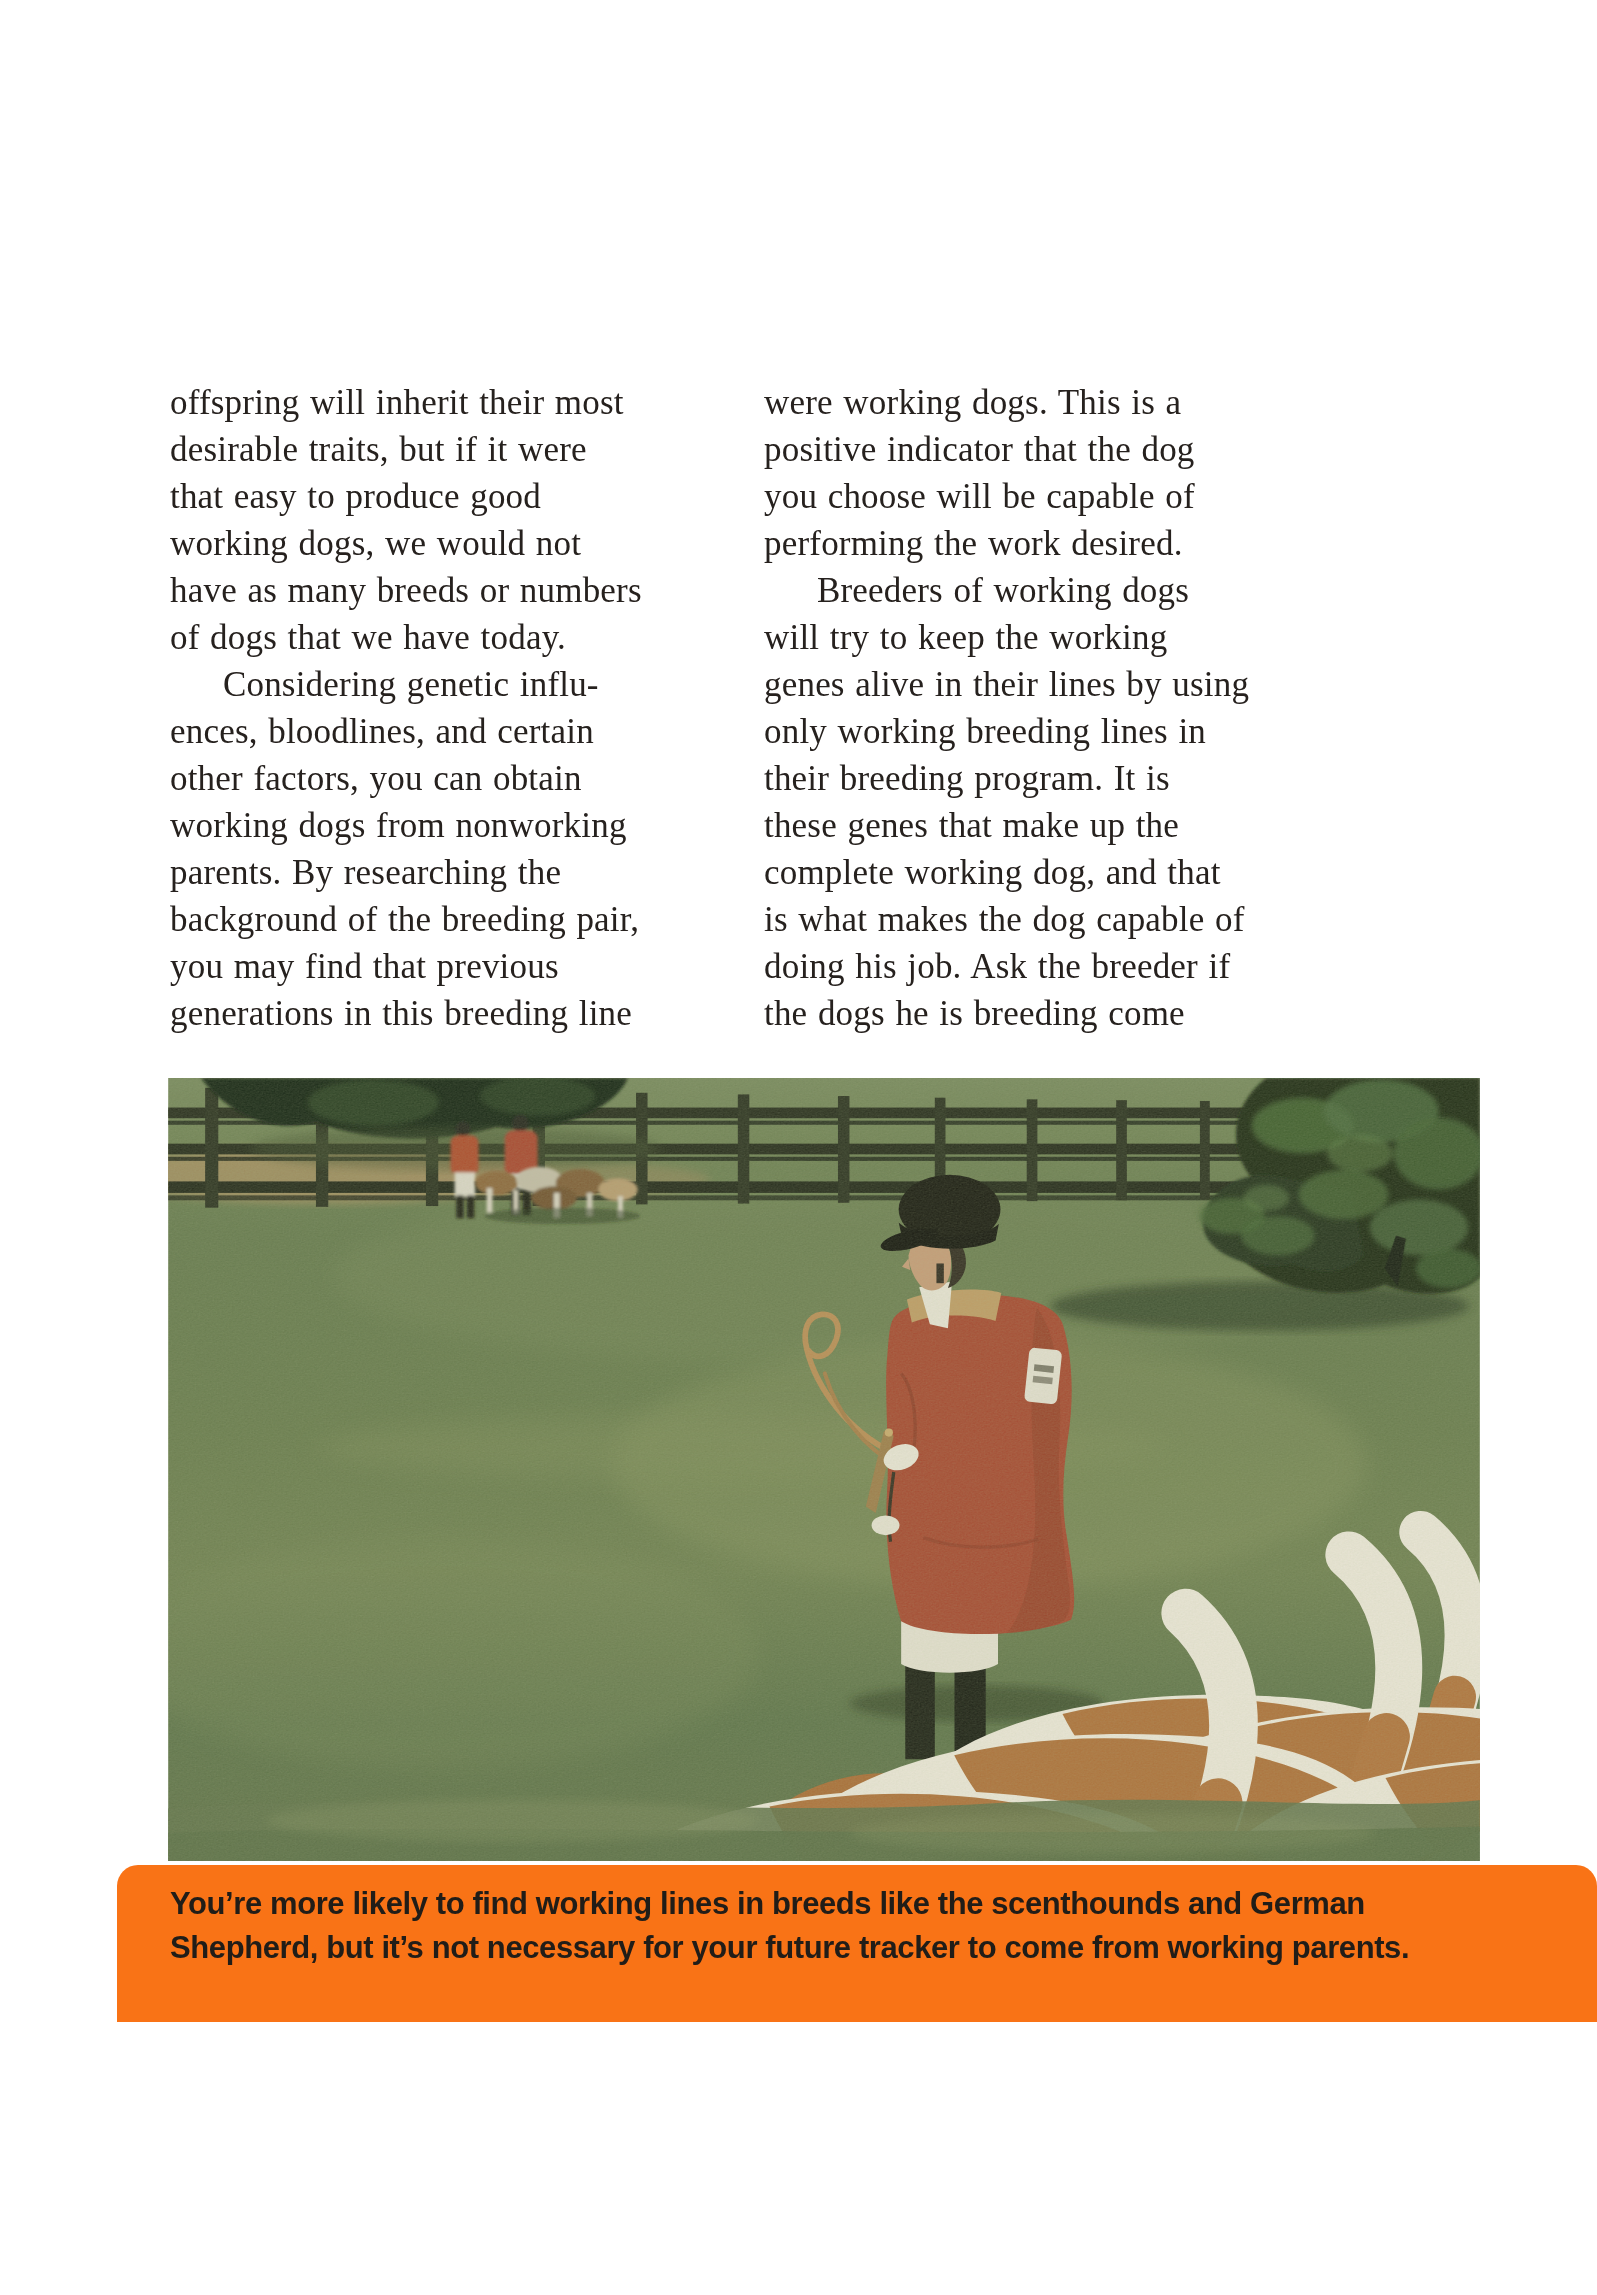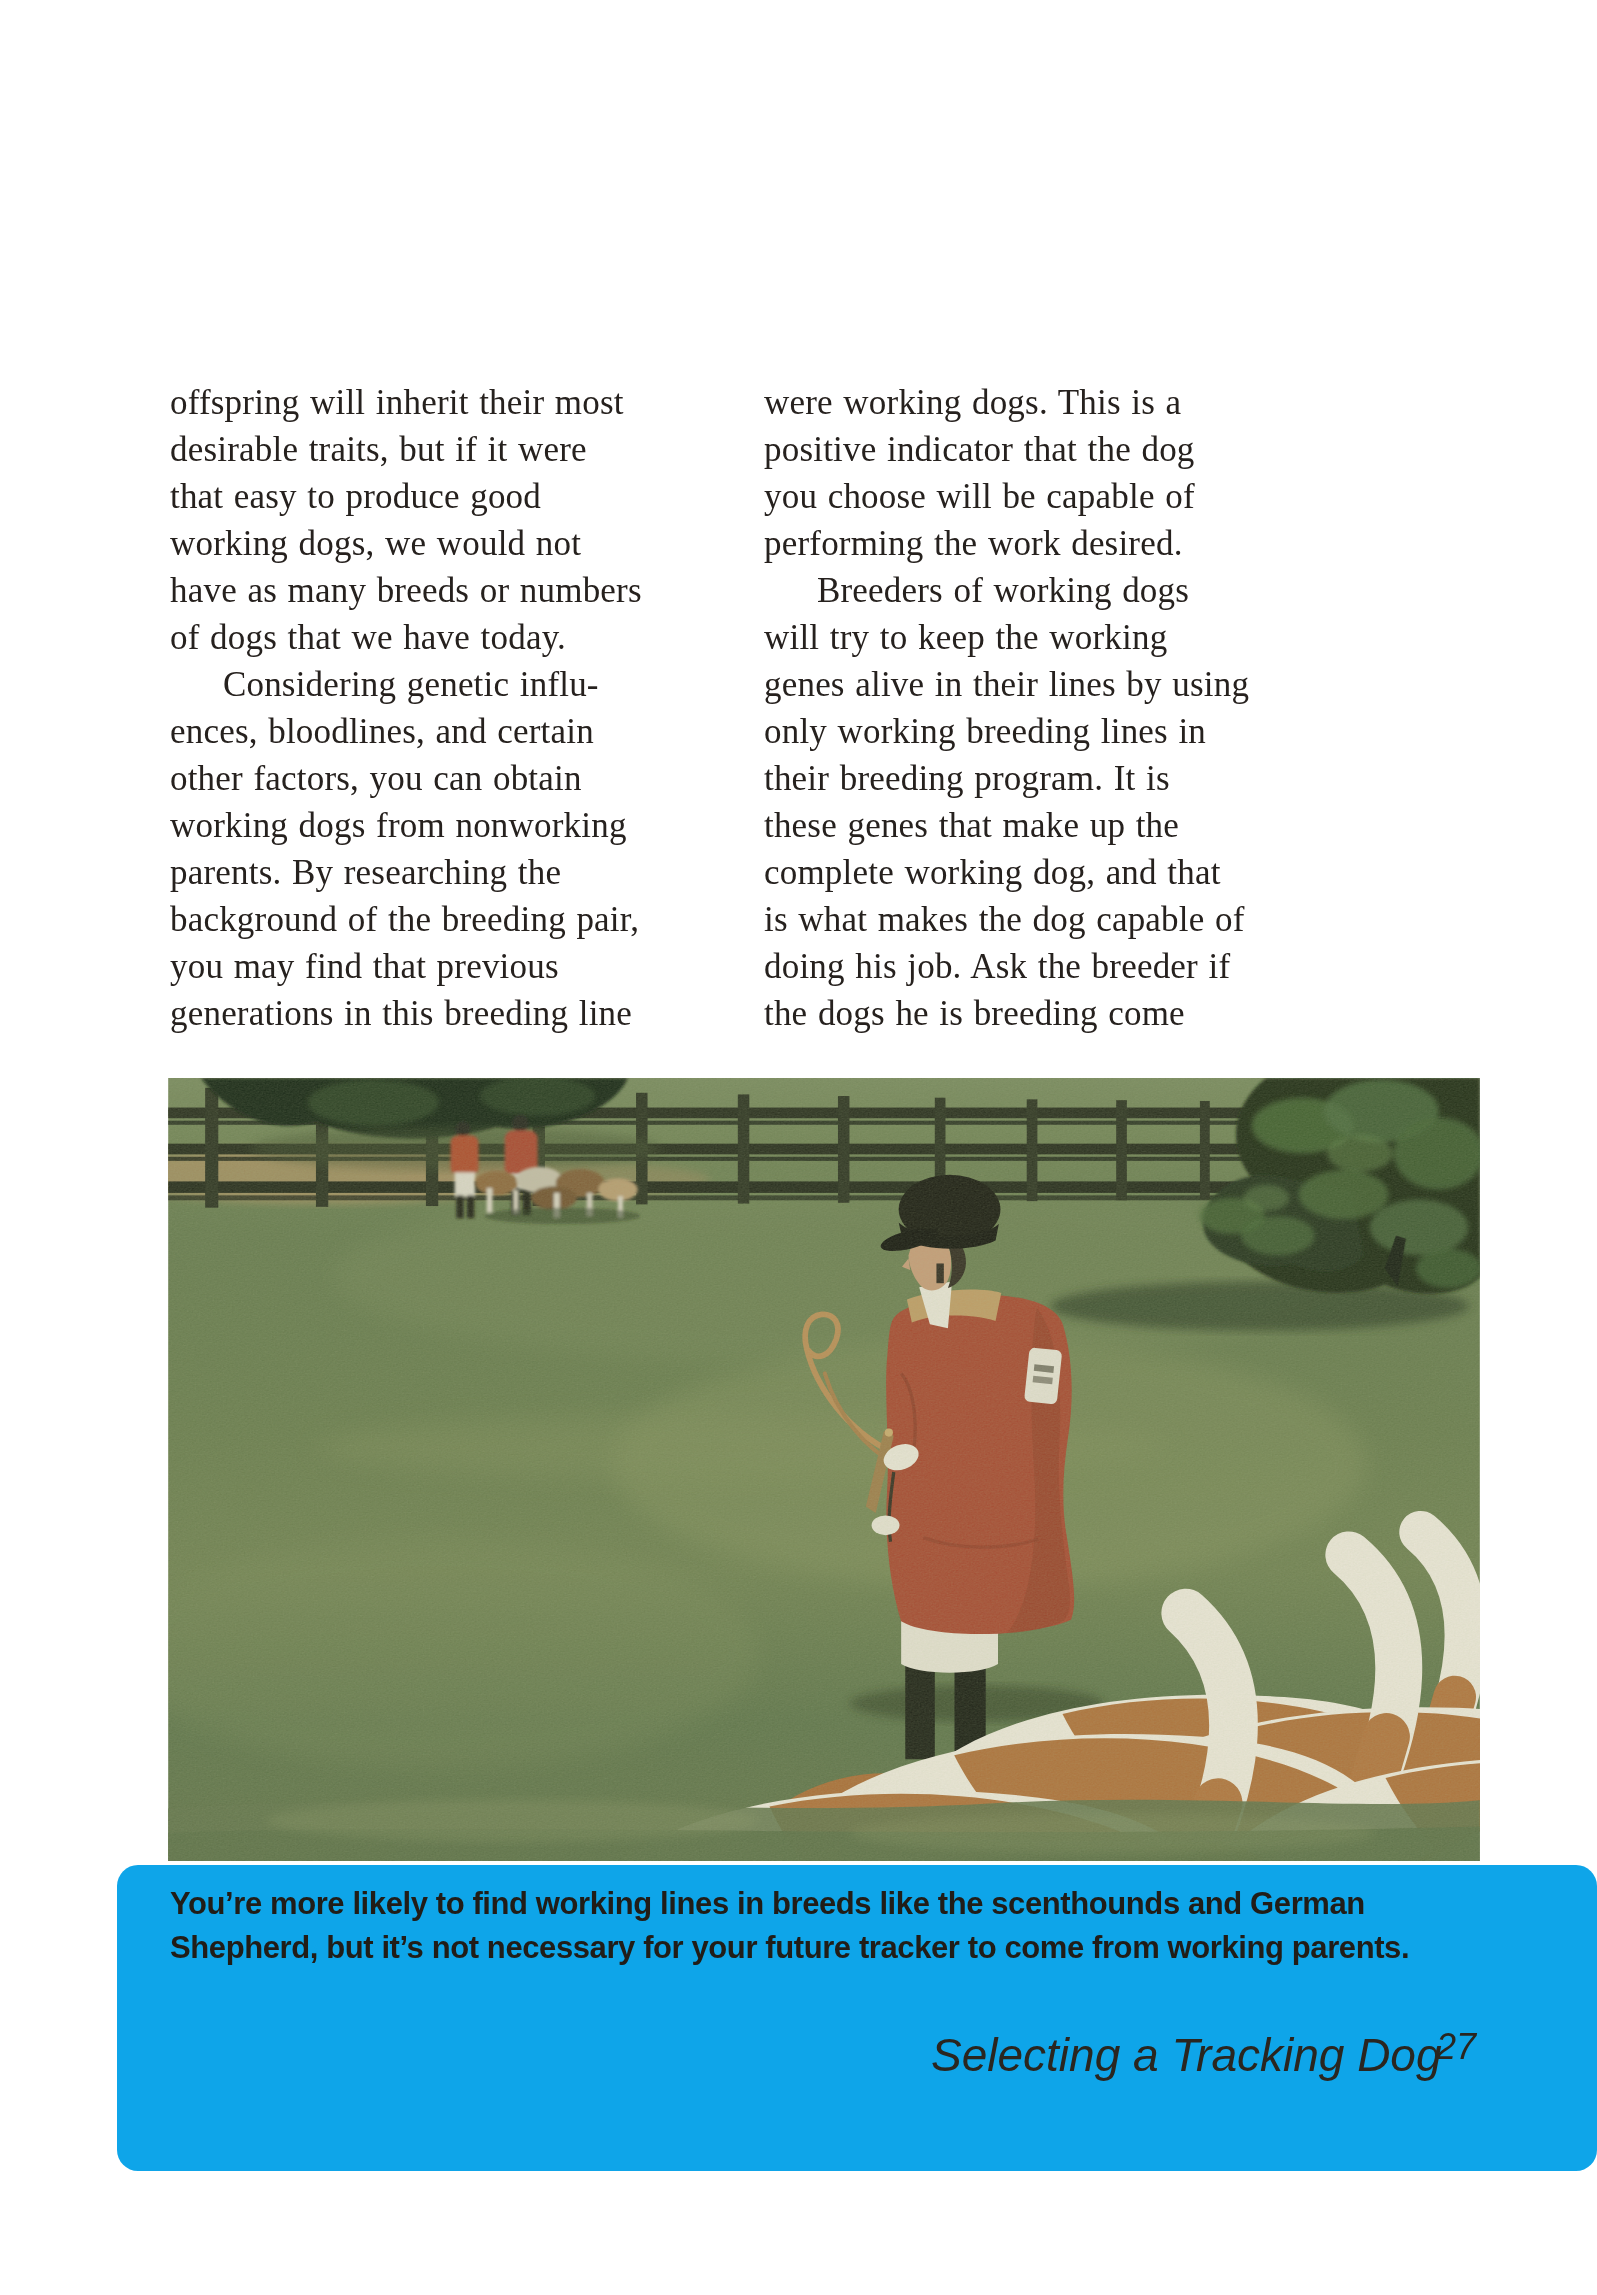--- a/index.html
+++ b/index.html
@@ -1,18 +1,18 @@
 <!DOCTYPE html>
 <html style="font-size:13px"><head>
 <meta charset="utf-8">
 <style>
   html,body{margin:0;padding:0;background:#ffffff;}
   #page{
     position:relative;
-    width:1598px;height:2295px;
+    width:1598px;height:2022px;
     background:#ffffff;
     overflow:hidden;
     font-family:"Liberation Serif", serif;
   }
   .bodycol{
     position:absolute;
     top:379px;
     width:575px;
     font-size:35px;
     line-height:47px;
@@ -26,21 +26,21 @@
   #photo{
     position:absolute;
     left:168px;top:1078px;
     width:1312px;height:783px;
     overflow:hidden;
   }
   #caption-box{
     position:absolute;
     left:117px;top:1865px;
     width:1480px;height:306px;
-    background:#0ea5e9;
+    background:#f97316;
     border-radius:21px;
   }
   #caption-text{
     position:absolute;
     left:53px;top:17px;
     font-family:"Liberation Sans", sans-serif;
     font-weight:bold;
     font-size:31px;
     line-height:44px;
     letter-spacing:-0.4px;

